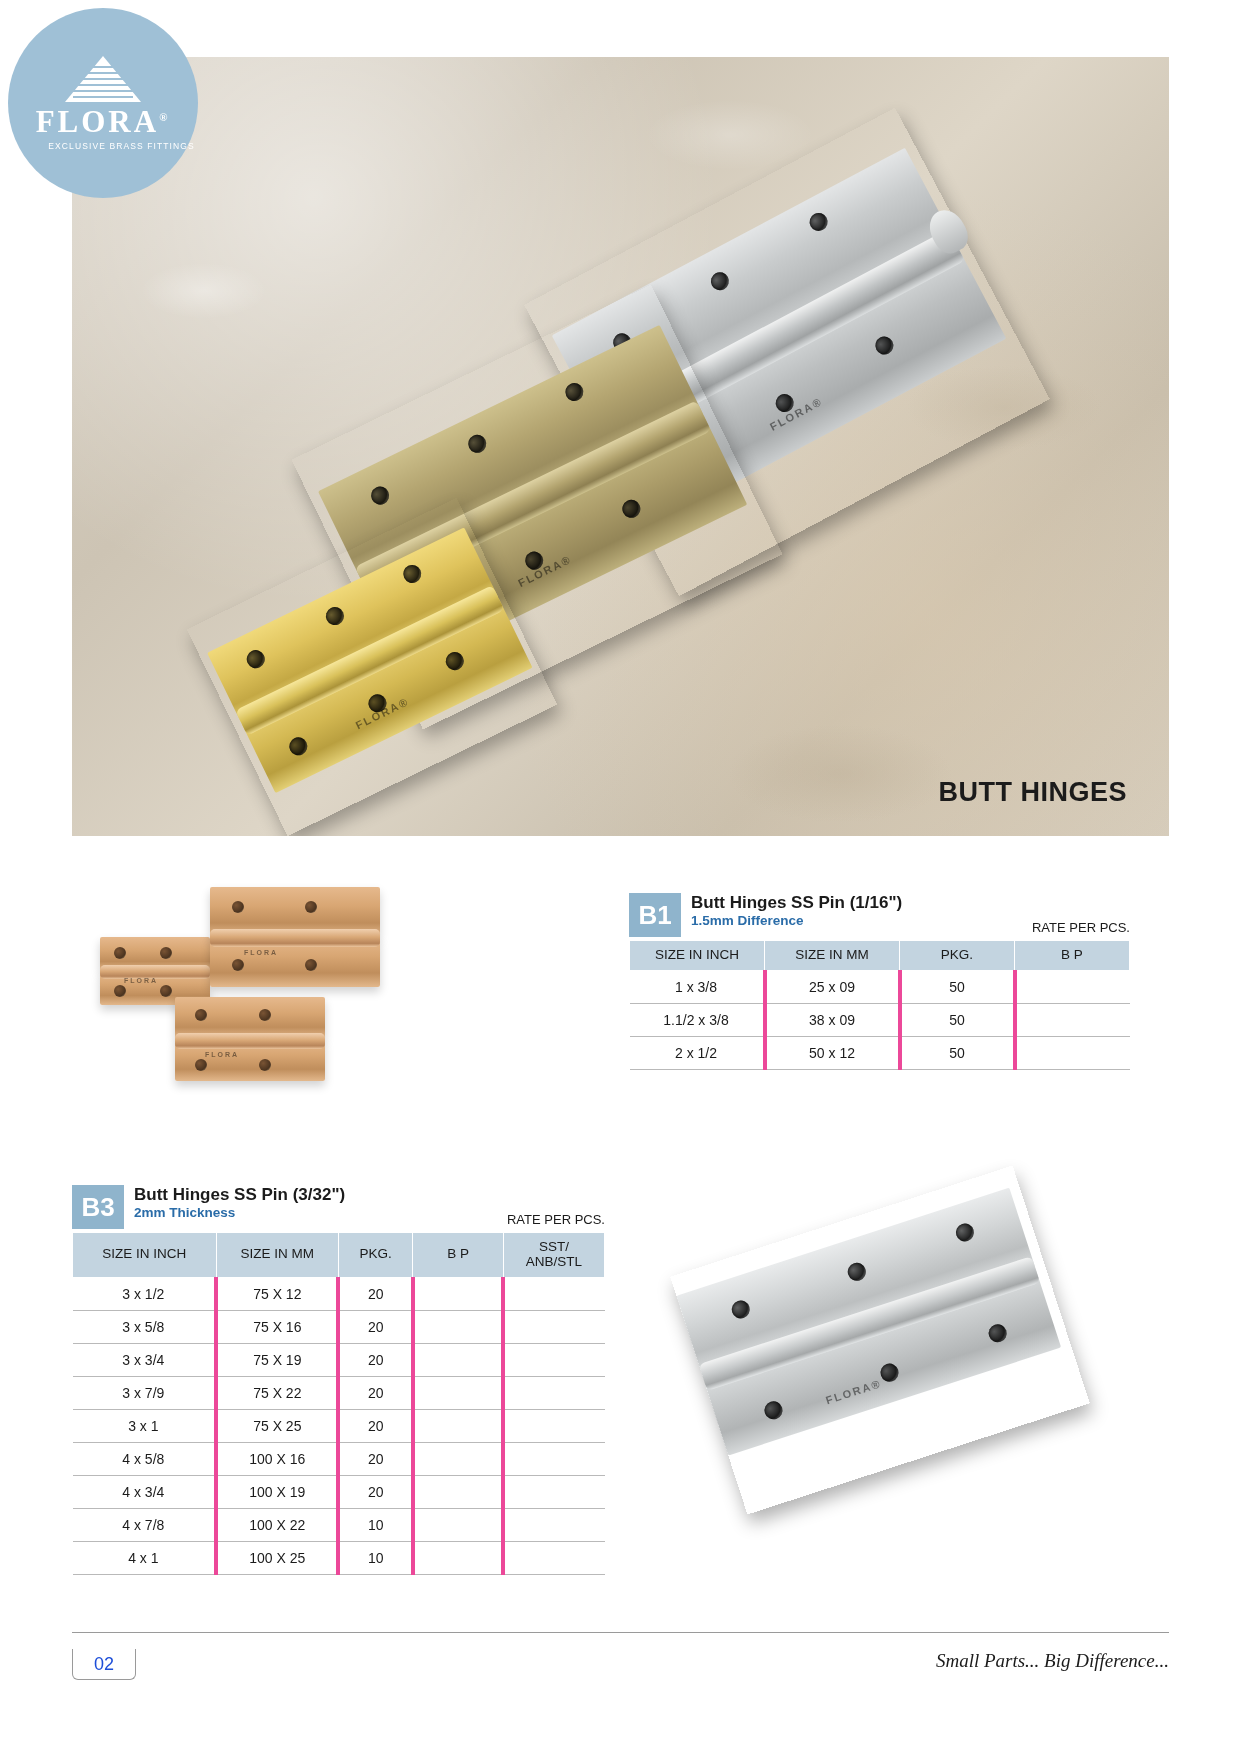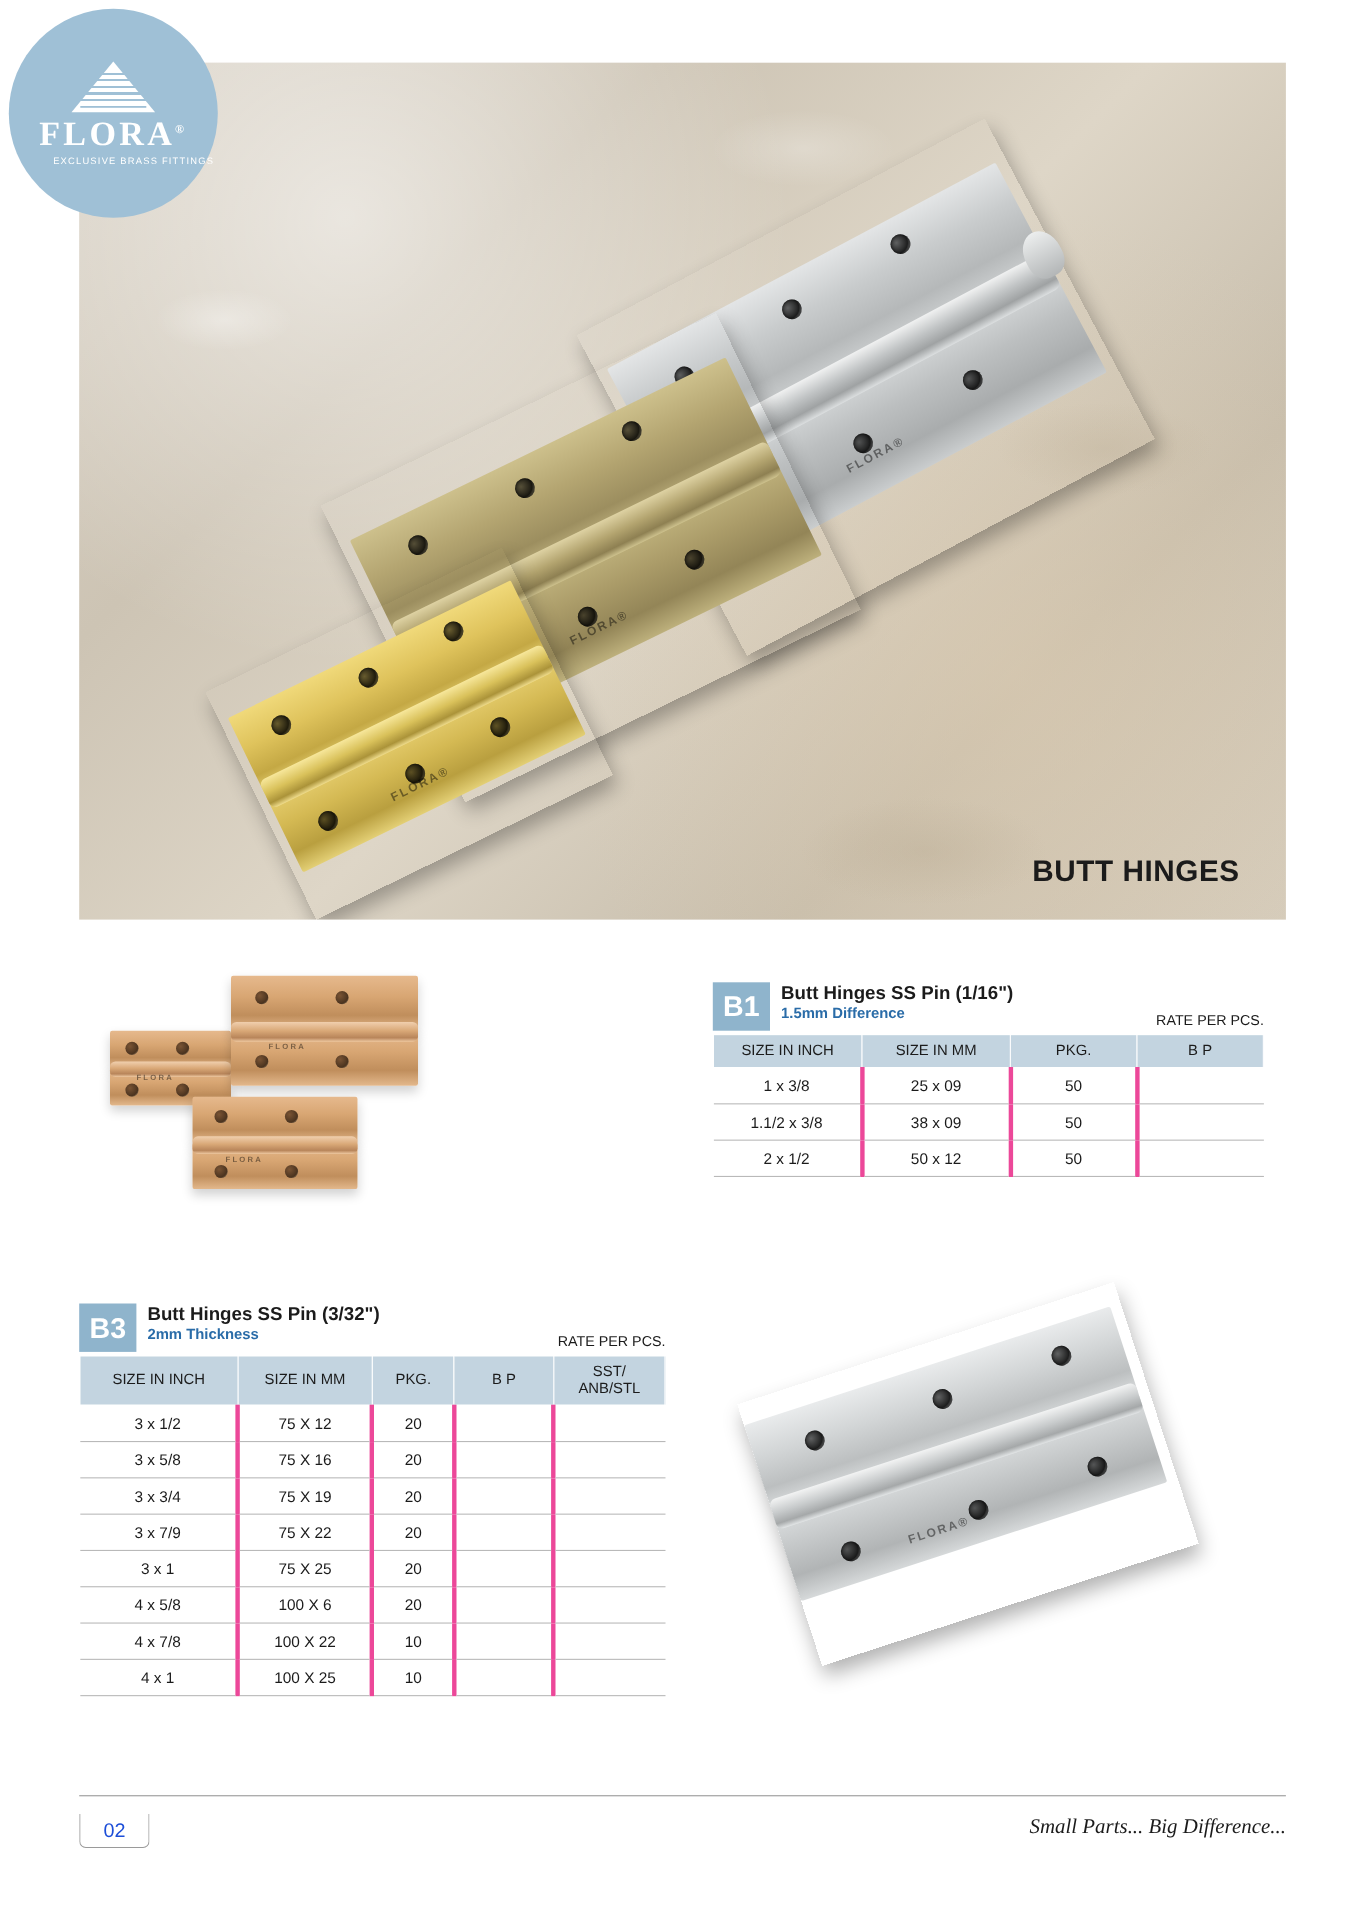--- a/index.html
+++ b/index.html
@@ -404,21 +404,21 @@
     <div class="leafm" style="left:0;top:42px;width:150px;height:42px;"></div>
     <div class="knuckm" style="left:0;top:36px;width:150px;height:16px;"></div>
     <div class="screw-s" style="left:20px;top:12px;"></div>
     <div class="screw-s" style="left:84px;top:12px;"></div>
     <div class="screw-s" style="left:20px;top:62px;"></div>
     <div class="screw-s" style="left:84px;top:62px;"></div>
     <div class="brand-mark" style="left:30px;top:54px;font-size:7px;">FLORA</div>
   </div>
 </div>
 
-<div class="tbl-block" style="left:648px; top:893px; width:501px;">
+<div class="tbl-block" style="left:629px; top:893px; width:501px;">
   <div class="tbl-head">
     <div class="code-box">B1</div>
     <div class="head-text">
       <div class="head-title">Butt Hinges SS Pin (1/16")</div>
       <div class="head-sub">1.5mm Difference</div>
     </div>
     <div class="rate-label">RATE PER PCS.</div>
   </div>
   <table>
     <thead>
@@ -503,21 +503,28 @@
         </tr>
         <tr>
           <td class="vline">3 x 1</td>
           <td class="vline">75 X 25</td>
           <td class="vline">20</td>
           <td class="vline"></td>
           <td></td>
         </tr>
         <tr>
           <td class="vline">4 x 5/8</td>
-          <td class="vline">100 X 6</td>
+          <td class="vline">100 X 16</td>
+          <td class="vline">20</td>
+          <td class="vline"></td>
+          <td></td>
+        </tr>
+        <tr>
+          <td class="vline">4 x 3/4</td>
+          <td class="vline">100 X 19</td>
           <td class="vline">20</td>
           <td class="vline"></td>
           <td></td>
         </tr>
         <tr>
           <td class="vline">4 x 7/8</td>
           <td class="vline">100 X 22</td>
           <td class="vline">10</td>
           <td class="vline"></td>
           <td></td>

